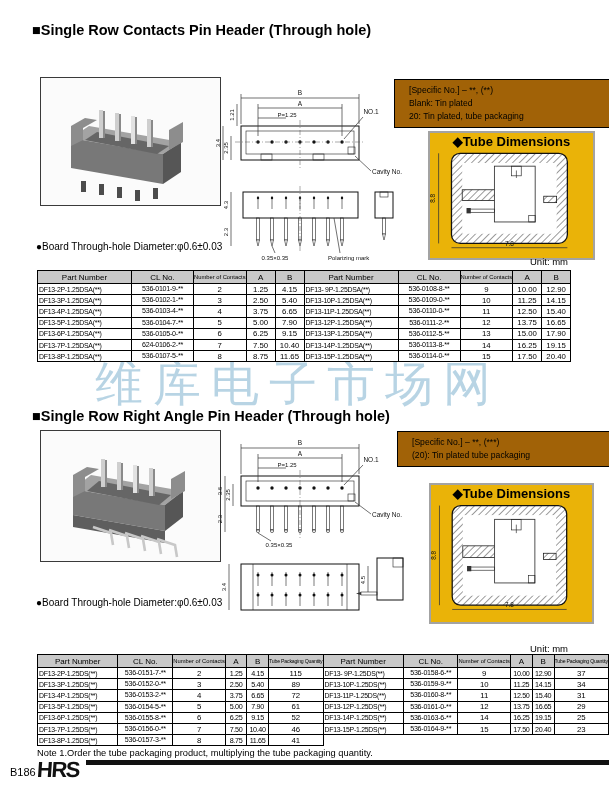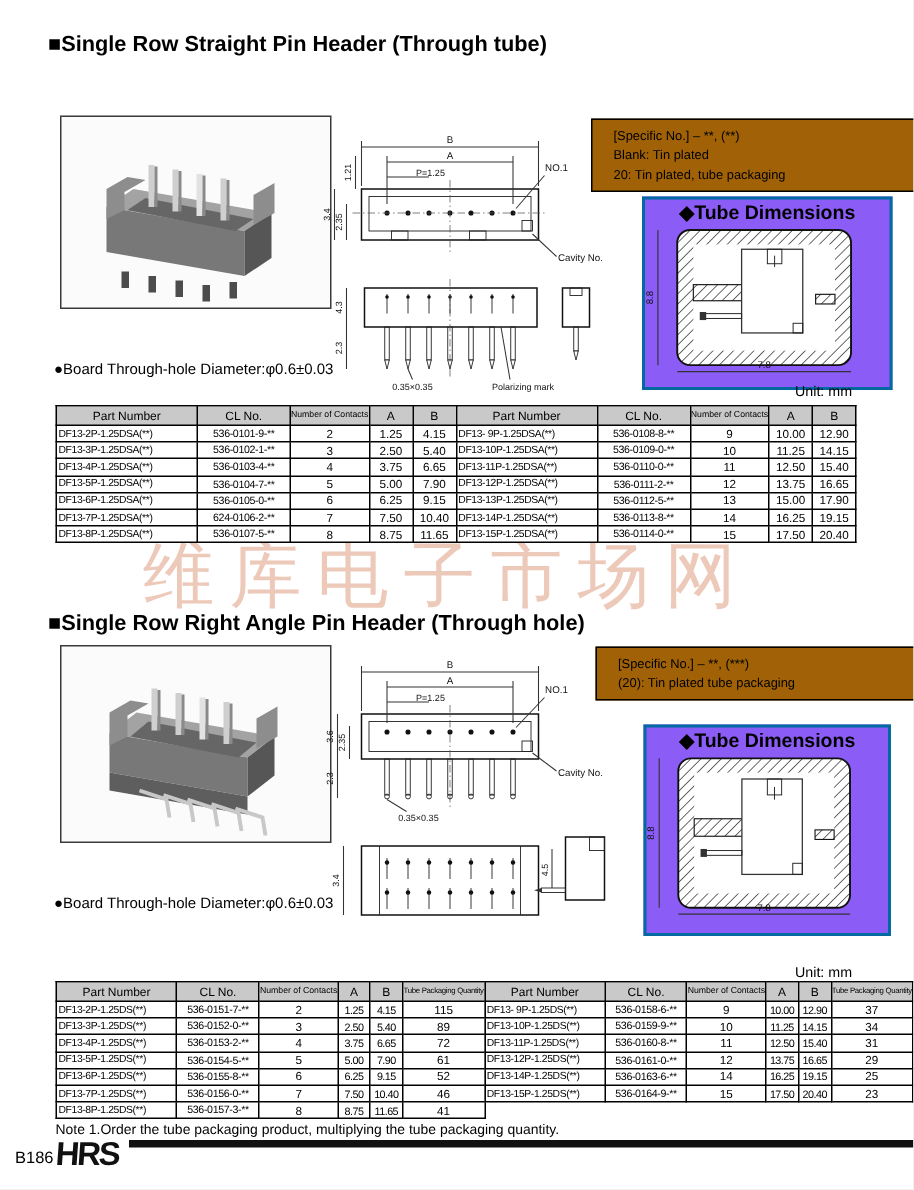--- a/index.html
+++ b/index.html
@@ -2,37 +2,37 @@
 <html><head>
 <meta charset="utf-8">
 <style>
   html,body{margin:0;padding:0;background:#e8e8e8}
   .page{position:relative;width:609px;height:793px;background:#ffffff;overflow:hidden;
         font-family:"Liberation Sans",sans-serif;color:#000}
   .abs{position:absolute}
   .sec-title{font-weight:bold;font-size:14.5px;letter-spacing:0;z-index:2}
   .photo-box{border:1px solid #3a3a3a;background:#fbfbfb;z-index:2}
   .spec-box{border:1.5px solid #000;background:#a16207;font-size:8.6px;line-height:1.5;padding:4px 14px;z-index:2}
-  .tube-box{border:2px solid #0369a1;background:#8b5cf6;z-index:2}
+  .tube-box{border:2px solid #a3a3a3;background:#eab308;z-index:2}
   .tube-title{font-weight:bold;font-size:13px;text-align:center;margin-top:1px}
   .board-note{font-size:10px;z-index:2}
   .unit{font-size:9.5px;z-index:2}
   .note{font-size:9.3px;z-index:2;white-space:nowrap}
   .tbl-wrap{display:flex;align-items:flex-start;z-index:2}
   table.tbl{border-collapse:collapse;table-layout:fixed;border:1.5px solid #000;background:#fff}
   table.tbl+table.tbl{margin-left:-1px}
   .tbl th{background:#c9c9c9;font-weight:normal;font-size:8px;height:12px;border:1px solid #000;padding:0;overflow:hidden;white-space:nowrap}
   .tbl td{font-size:7.8px;height:10.2px;border:1px solid #000;padding:0;text-align:center;white-space:nowrap;overflow:hidden}
   .tbl td:first-child{font-size:6.9px;letter-spacing:-0.25px;text-align:left;padding-left:1px}
   .tbl td:nth-child(2){font-size:7.1px;letter-spacing:-0.25px}
   .tbl th:nth-child(3){font-size:5.8px}
   .t2 th:nth-child(6){font-size:5.2px;letter-spacing:-0.2px}
   .t2 td:nth-child(4),.t2 td:nth-child(5){font-size:7.2px;letter-spacing:-0.35px}
   .watermark{position:absolute;left:95px;top:352px;font-size:48px;letter-spacing:10px;
-             color:#c2410c;opacity:0.28;z-index:1;white-space:nowrap;pointer-events:none}
+             color:#0369a1;opacity:0.28;z-index:1;white-space:nowrap;pointer-events:none}
   .footer-bar{background:#111;z-index:2}
   .pageno{font-size:11px;z-index:2}
   svg text{font-family:"Liberation Sans",sans-serif;fill:#111}
   svg.draw{z-index:2;position:absolute}
   .dim{stroke:#333;stroke-width:0.7;fill:none}
   .thin{stroke:#222;stroke-width:0.6;fill:none}
   .body-ln{stroke:#111;stroke-width:1;fill:#fff}
   .dash{stroke:#555;stroke-width:0.5;fill:none;stroke-dasharray:5 2 1 2}
 </style>
 </head>
@@ -44,21 +44,21 @@
       <rect width="4.5" height="4.5" fill="#fff"></rect>
       <line x1="0" y1="0" x2="0" y2="4.5" stroke="#555" stroke-width="1.1"></line>
     </pattern>
   </defs>
 </svg>
 
 <div class="page">
 
   <div class="watermark">维库电子市场网</div>
 
-  <div class="abs sec-title" style="left:32px;top:22px">■Single Row Straight Pin Header (Through tube)</div>
+  <div class="abs sec-title" style="left:32px;top:22px">■Single Row Contacts Pin Header (Through hole)</div>
 
   <div class="abs photo-box" style="left:40px;top:77px;width:179px;height:127px">
     <svg width="179" height="126" viewBox="0 0 179 126">
       <polygon points="30,60 48,48 140,64 122,76" fill="#a3a3a3"></polygon>
       <polygon points="30,60 122,76 122,106 30,90" fill="#787878"></polygon>
       <polygon points="122,76 140,64 140,94 122,106" fill="#565656"></polygon>
       <polygon points="44,62 56,54 128,68 116,76" fill="#666"></polygon>
       <polygon points="30,48 44,40 56,42 42,50 42,62 30,68" fill="#8d8d8d"></polygon>
       <polygon points="128,52 142,44 142,64 128,72" fill="#8d8d8d"></polygon>
       <rect x="58" y="32" width="4" height="28" fill="#cfcfcf"></rect>

